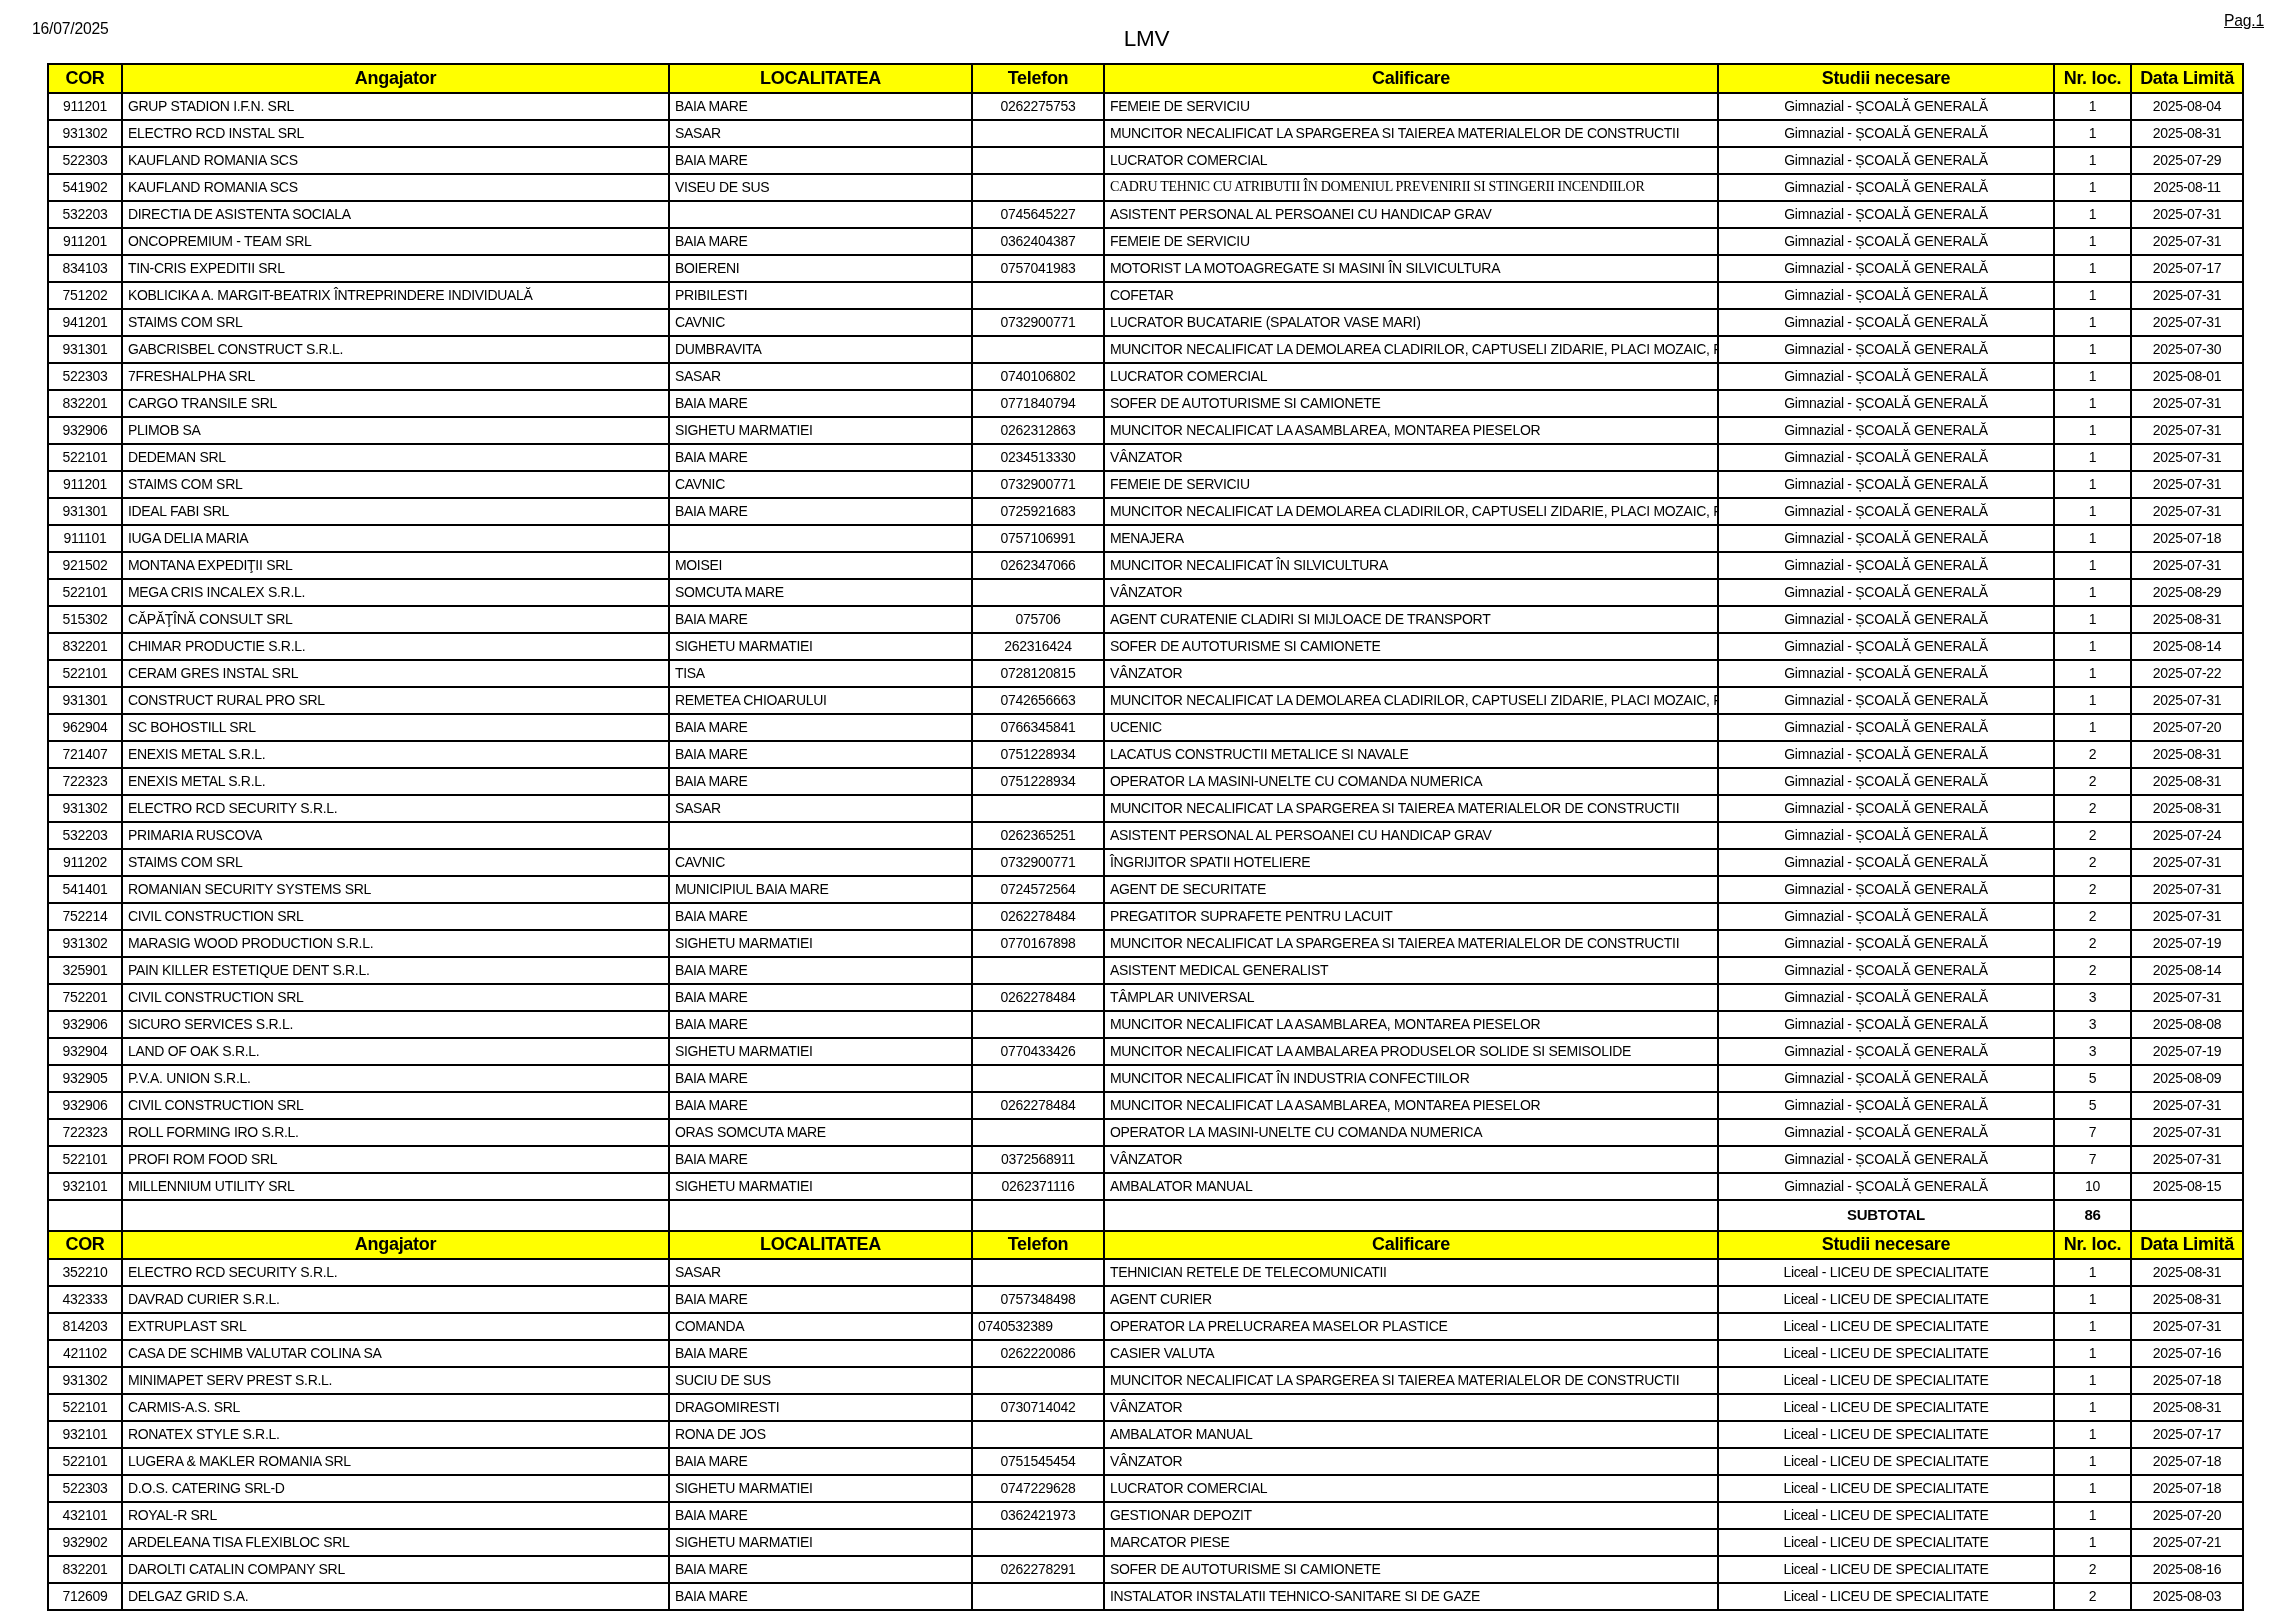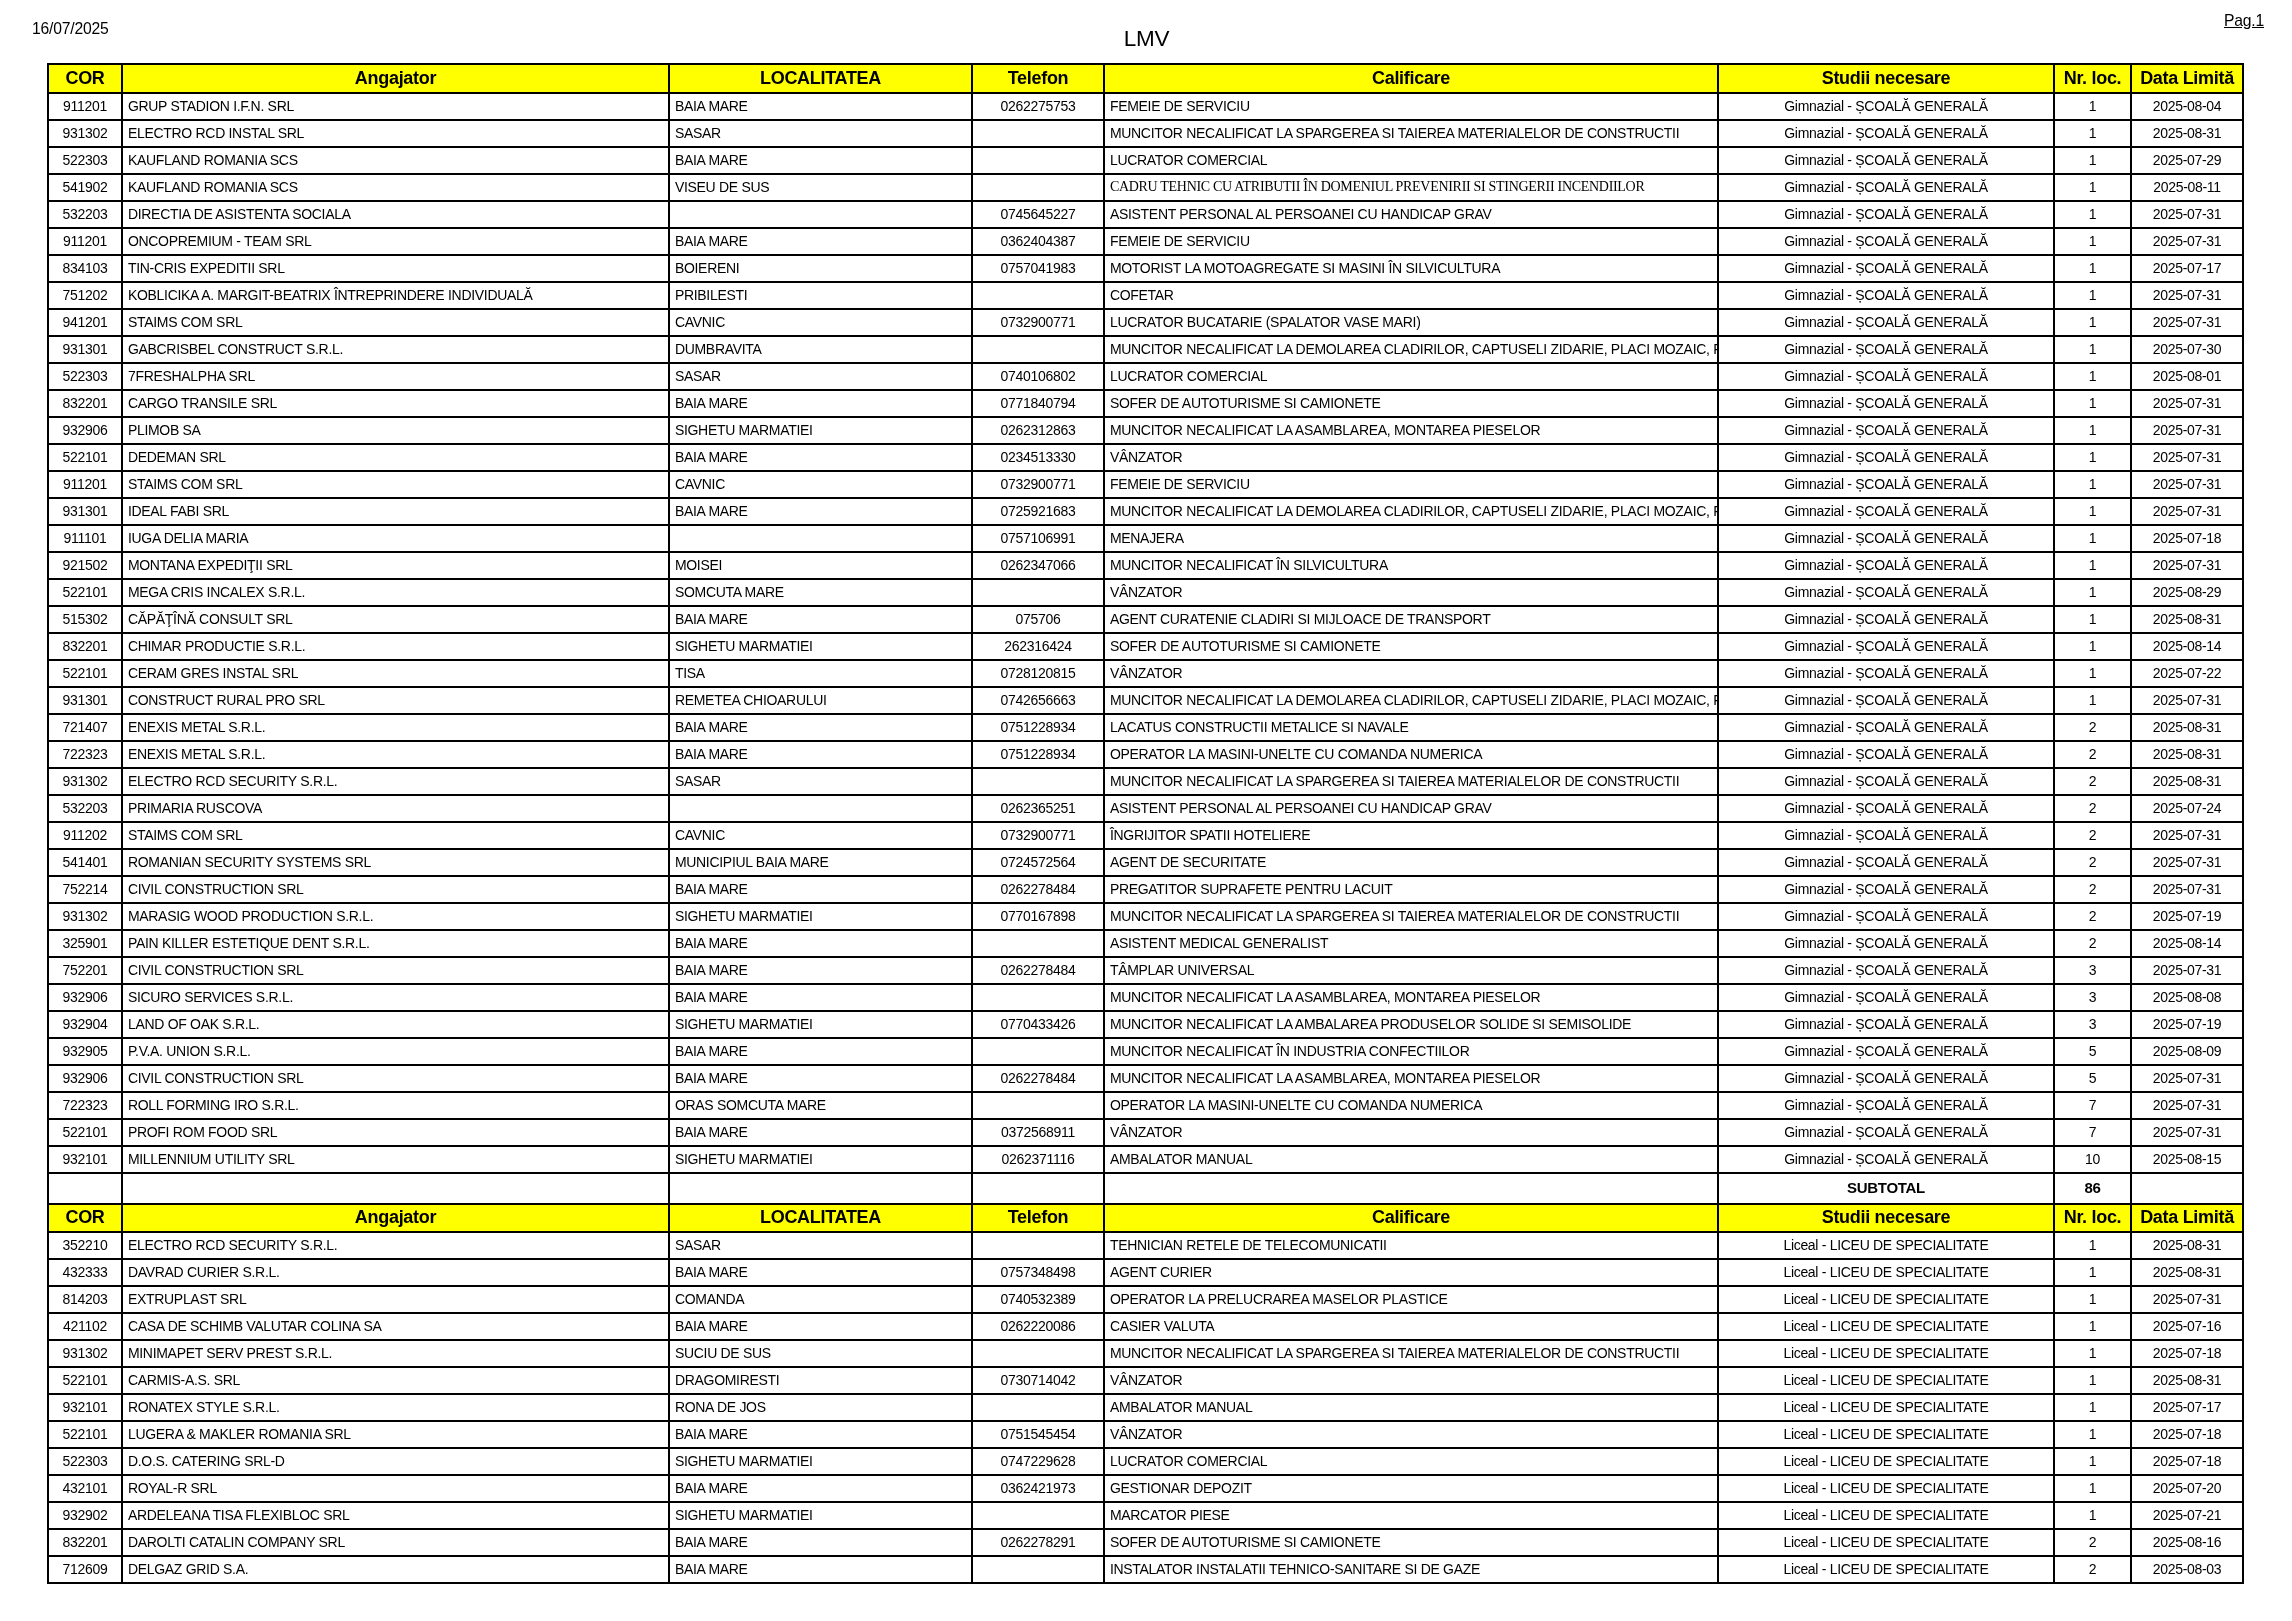--- a/index.html
+++ b/index.html
@@ -306,20 +306,30 @@
           <td style="text-align: center;">931301</td>
           <td style="text-align: left;">CONSTRUCT RURAL PRO SRL</td>
           <td style="text-align: left;">REMETEA CHIOARULUI</td>
           <td style="text-align: center;">0742656663</td>
           <td class="xs" style="text-align: left;">MUNCITOR NECALIFICAT LA DEMOLAREA CLADIRILOR, CAPTUSELI ZIDARIE, PLACI MOZAIC, FAIANTA, GRESIE, PARCHET</td>
           <td style="text-align: center;">Gimnazial - ȘCOALĂ GENERALĂ</td>
           <td style="text-align: center;">1</td>
           <td style="text-align: center;">2025-07-31</td>
         </tr>
         <tr>
+          <td style="text-align: center;">962904</td>
+          <td style="text-align: left;">SC BOHOSTILL SRL</td>
+          <td style="text-align: left;">BAIA MARE</td>
+          <td style="text-align: center;">0766345841</td>
+          <td style="text-align: left;">UCENIC</td>
+          <td style="text-align: center;">Gimnazial - ȘCOALĂ GENERALĂ</td>
+          <td style="text-align: center;">1</td>
+          <td style="text-align: center;">2025-07-20</td>
+        </tr>
+        <tr>
           <td style="text-align: center;">721407</td>
           <td style="text-align: left;">ENEXIS METAL S.R.L.</td>
           <td style="text-align: left;">BAIA MARE</td>
           <td style="text-align: center;">0751228934</td>
           <td style="text-align: left;">LACATUS CONSTRUCTII METALICE SI NAVALE</td>
           <td style="text-align: center;">Gimnazial - ȘCOALĂ GENERALĂ</td>
           <td style="text-align: center;">2</td>
           <td style="text-align: center;">2025-08-31</td>
         </tr>
         <tr>
@@ -519,21 +529,21 @@
           <td style="text-align: center;">0757348498</td>
           <td style="text-align: left;">AGENT CURIER</td>
           <td style="text-align: center;">Liceal - LICEU DE SPECIALITATE</td>
           <td style="text-align: center;">1</td>
           <td style="text-align: center;">2025-08-31</td>
         </tr>
         <tr>
           <td style="text-align: center;">814203</td>
           <td style="text-align: left;">EXTRUPLAST SRL</td>
           <td style="text-align: left;">COMANDA</td>
-          <td style="text-align: center;">0740532389</td>
+          <td style="text-align: left;">0740532389</td>
           <td style="text-align: left;">OPERATOR LA PRELUCRAREA MASELOR PLASTICE</td>
           <td style="text-align: center;">Liceal - LICEU DE SPECIALITATE</td>
           <td style="text-align: center;">1</td>
           <td style="text-align: center;">2025-07-31</td>
         </tr>
         <tr>
           <td style="text-align: center;">421102</td>
           <td style="text-align: left;">CASA DE SCHIMB VALUTAR COLINA SA</td>
           <td style="text-align: left;">BAIA MARE</td>
           <td style="text-align: center;">0262220086</td>

